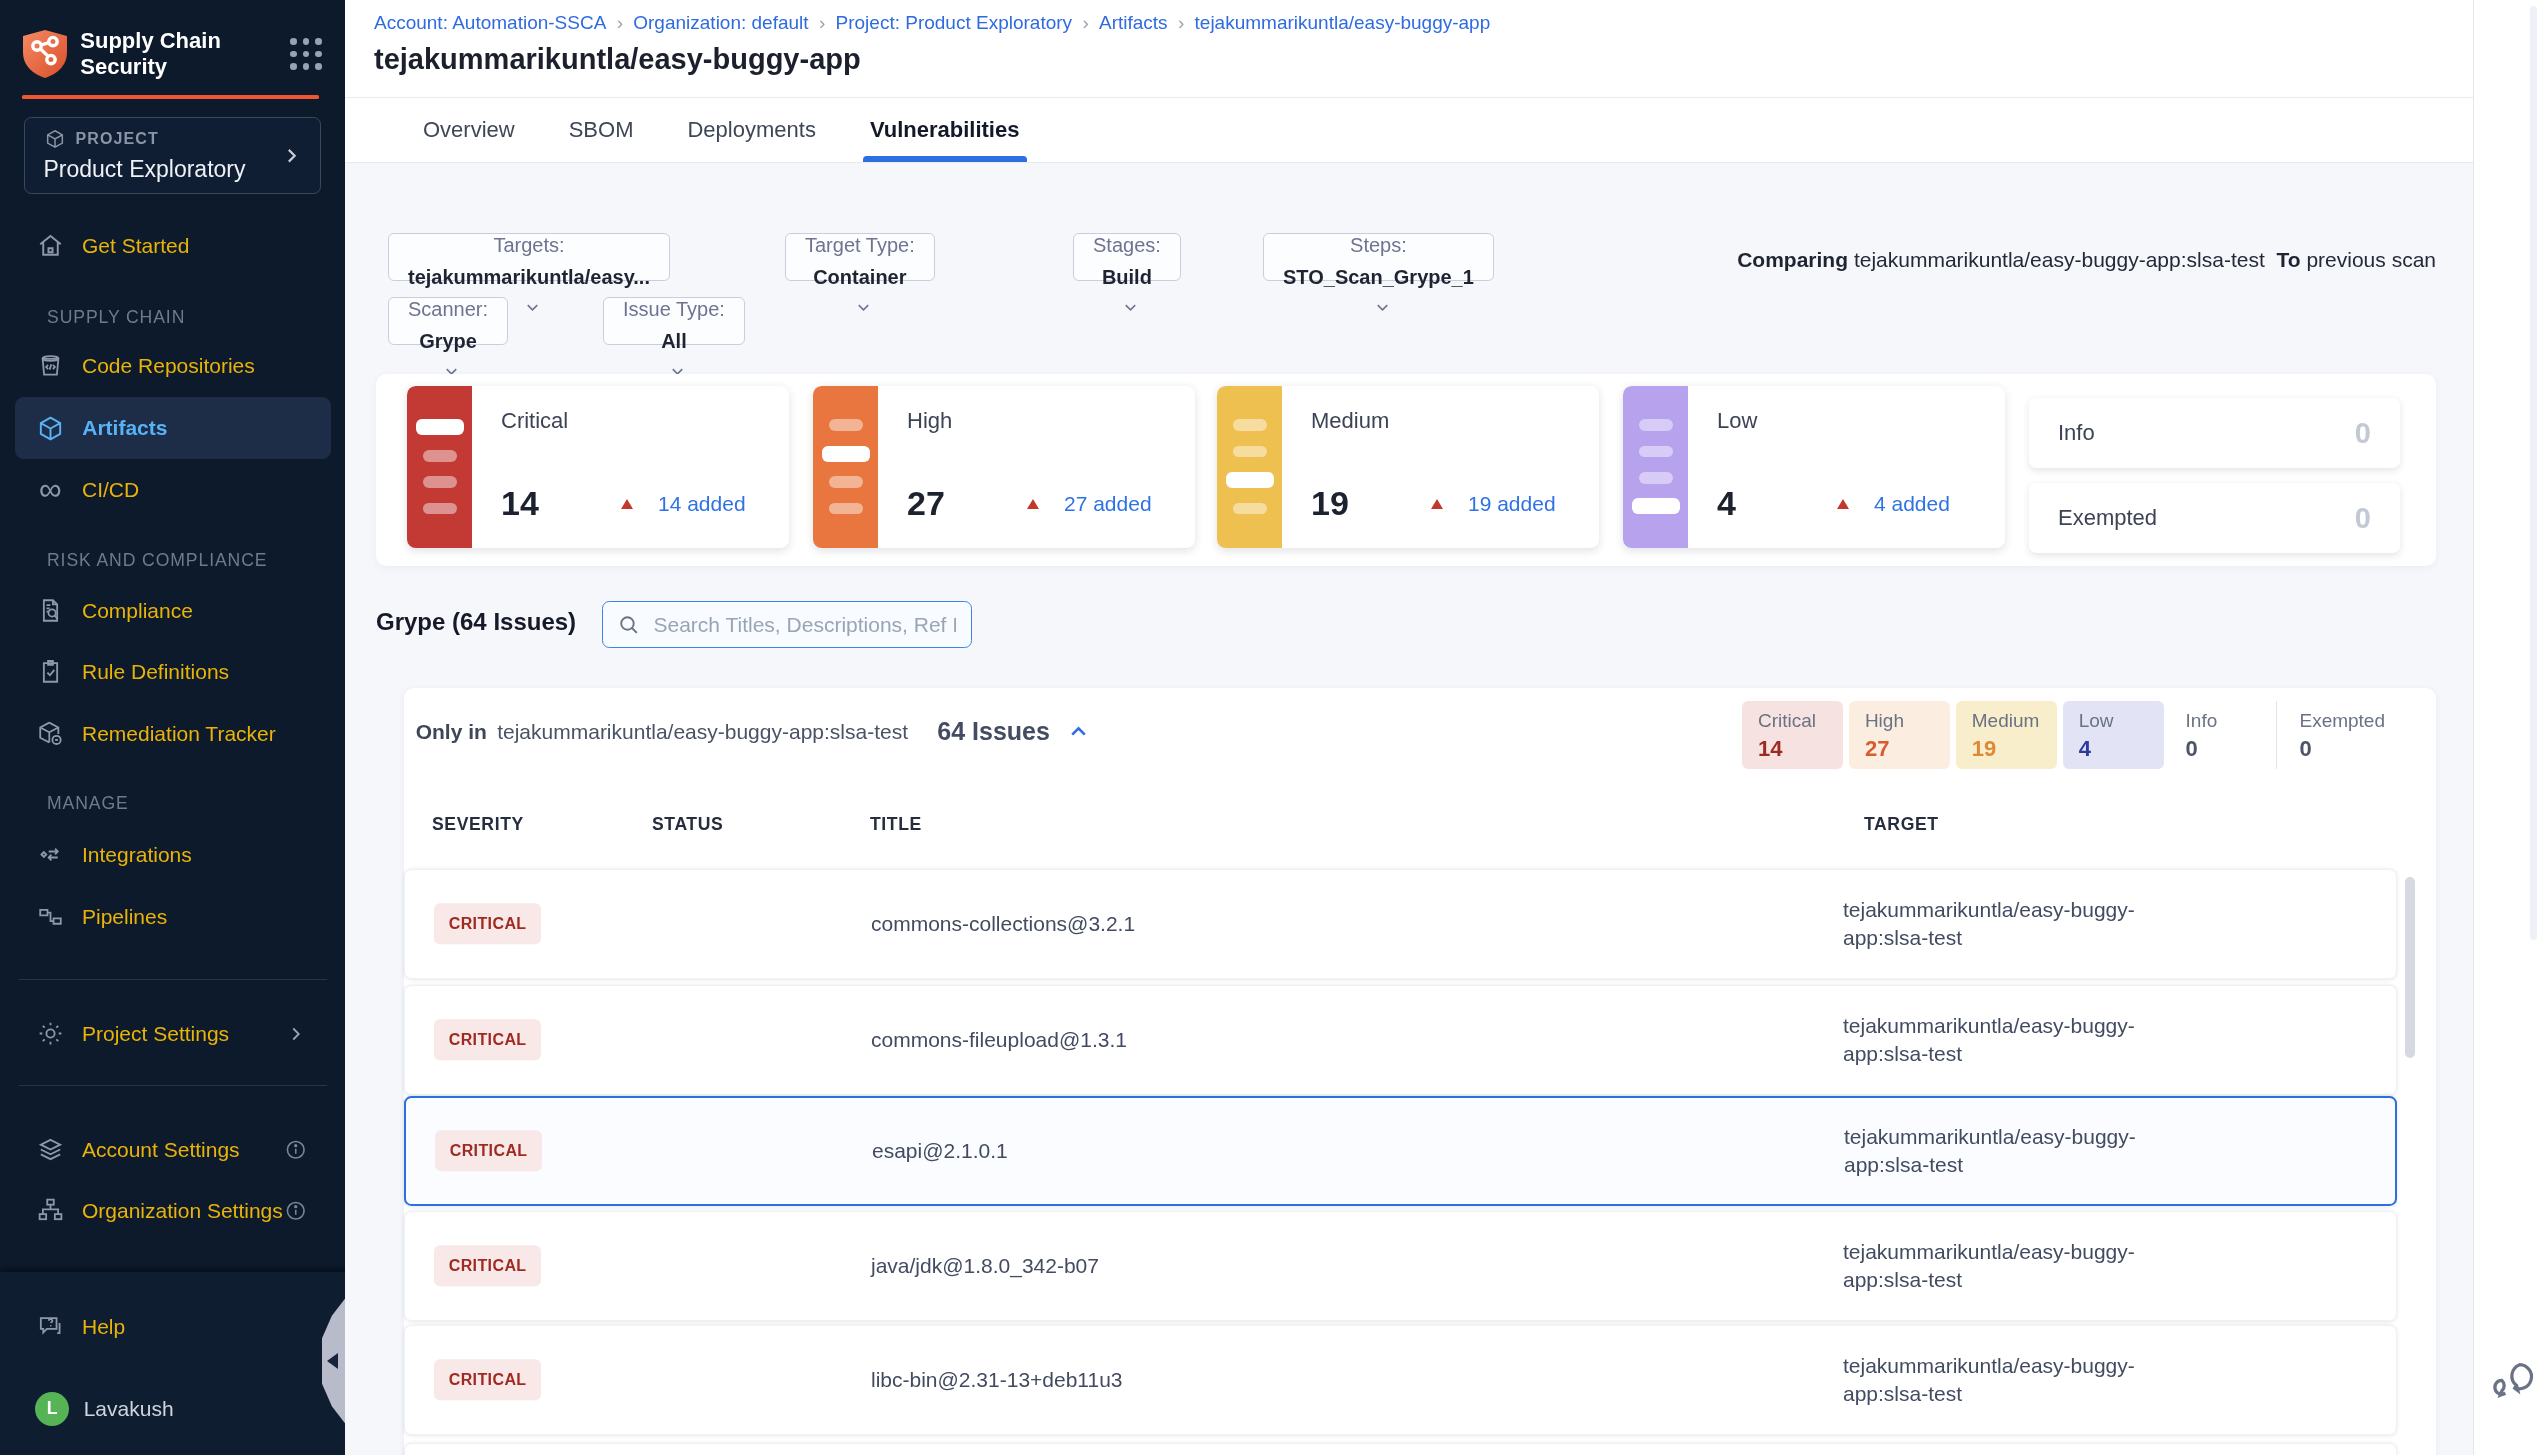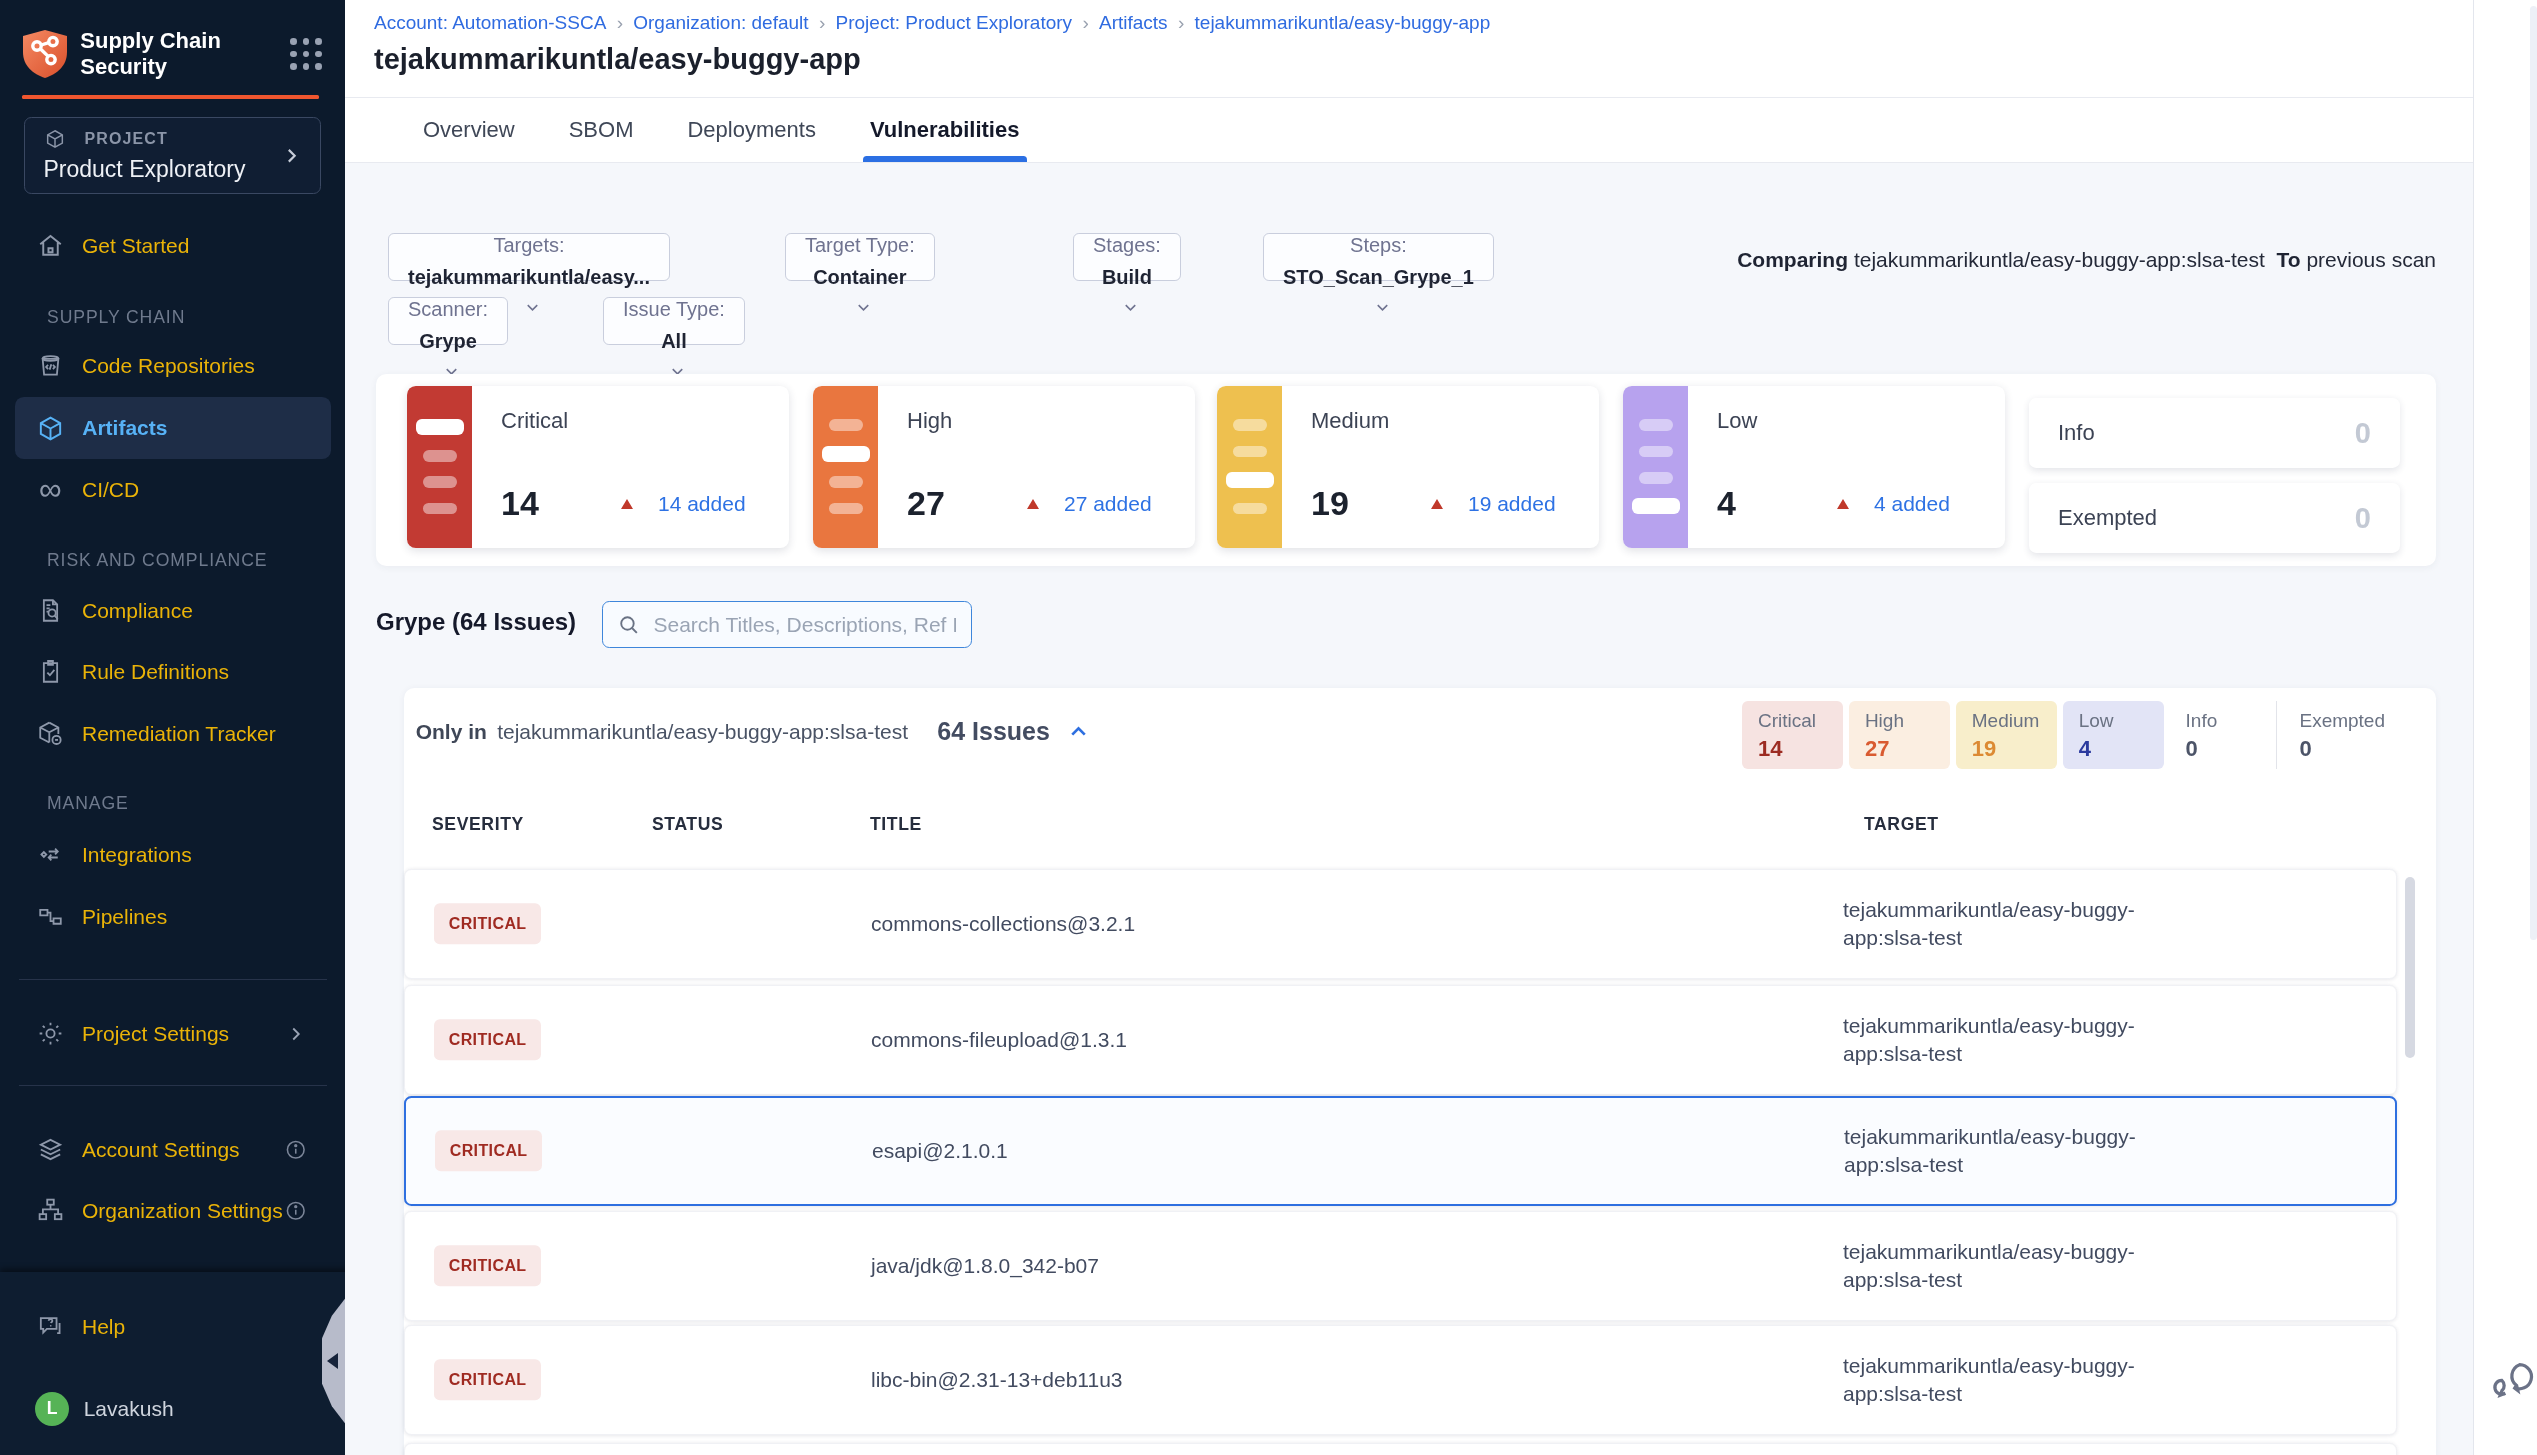--- a/index.html
+++ b/index.html
@@ -10,21 +10,21 @@
   .sidebar{position:absolute;left:0;top:0;width:345px;height:1455px;background:#0c1a2c;}
   .brand-row{position:absolute;left:20.6px;top:16px;width:304px;height:76px;display:flex;align-items:center;}
   .brand-logo{width:48px;height:54px;flex:0 0 auto;}
   .brand-title{margin-left:11.7px;color:#fff;font-size:22px;font-weight:700;line-height:26.4px;flex:1;}
   .grid-dots{display:grid;grid-template-columns:repeat(3,6.6px);grid-gap:5.9px;margin-right:2.9px;cursor:pointer;}
   .grid-dots i{width:6.6px;height:6.6px;border-radius:50%;background:#99a2b3;}
   .brand-divider{position:absolute;left:22px;top:95px;width:297px;height:3.7px;background:#f0562f;border-radius:1.5px;}
   .project-card{position:absolute;left:23.5px;top:117px;width:295px;height:75px;border:0.7px solid #3a4862;border-radius:7.3px;
                 background:#101e33;display:flex;align-items:center;}
   .project-meta{margin-left:19px;flex:1;}
-  .project-label-row{display:flex;align-items:center;gap:19px;color:#8b95a8;font-size:16px;font-weight:700;letter-spacing:1.1px;}
+  .project-label-row{display:flex;align-items:center;gap:10px;color:#8b95a8;font-size:16px;font-weight:700;letter-spacing:1.1px;}
   .project-name{color:#eef1f6;font-size:23px;margin-top:5.9px;}
   .project-chev{margin-right:16px;color:#c7cdd9;}
 
   .nav-item{position:absolute;left:0;width:345px;height:47px;display:flex;align-items:center;cursor:pointer;}
   .nav-item .nicon{width:31px;height:31px;margin-left:35px;flex:0 0 auto;display:flex;align-items:center;justify-content:center;color:#8e98aa;}
   .nav-item .nlabel{margin-left:16px;font-size:21px;color:#eab308;}
   .nav-item.active{left:14.7px;width:316px;background:#1e2d47;border-radius:8.8px;height:62px;}
   .nav-item.active .nicon{margin-left:20.6px;color:#57b2f6;}
   .nav-item.active .nlabel{color:#57b2f6;font-weight:700;}
   .nav-section{position:absolute;left:47px;height:29px;display:flex;align-items:center;

